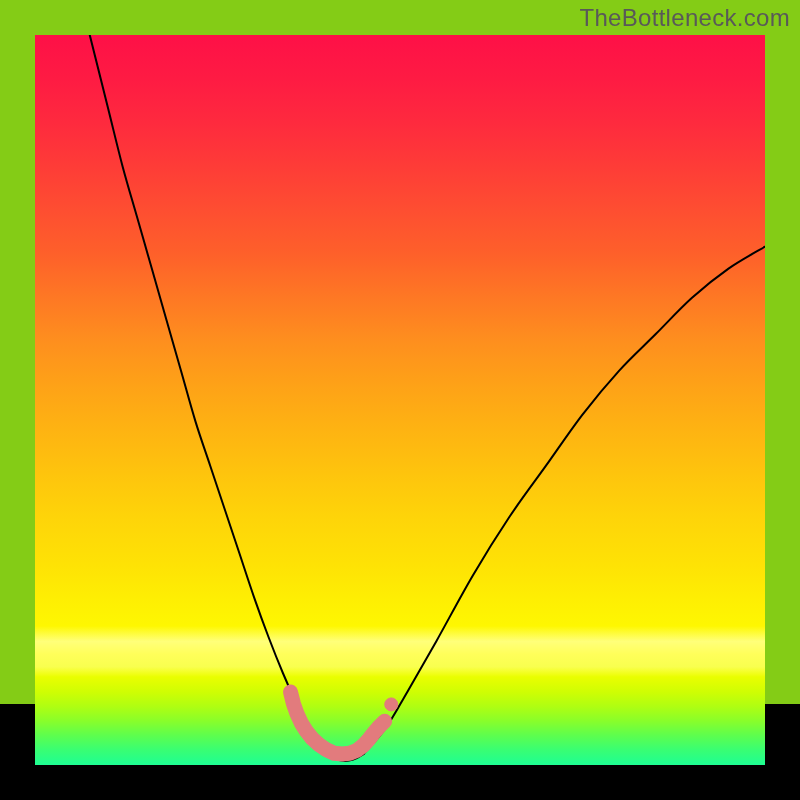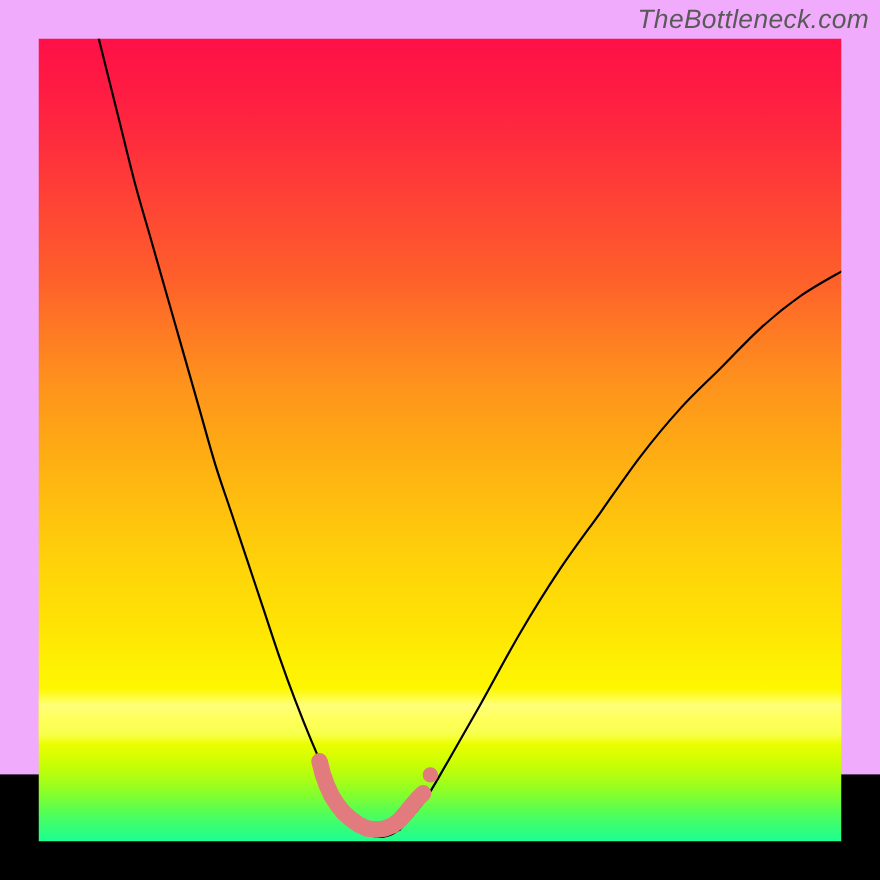--- a/index.html
+++ b/index.html
@@ -8,22 +8,21 @@
     width: 800px;
     height: 800px;
     overflow: hidden;
     background: #000;
     font-family: Arial, Helvetica, sans-serif;
   }
   .frame {
     position: relative;
     width: 800px;
     height: 704px;
-    background: #f0abfc;
-    font-style: italic;
+    background: #84cc16;
   }
   .watermark {
     position: absolute;
     top: 4px;
     right: 10px;
     color: #595959;
     font-size: 24px;
     font-weight: 500;
     letter-spacing: 0.3px;
     z-index: 20;

